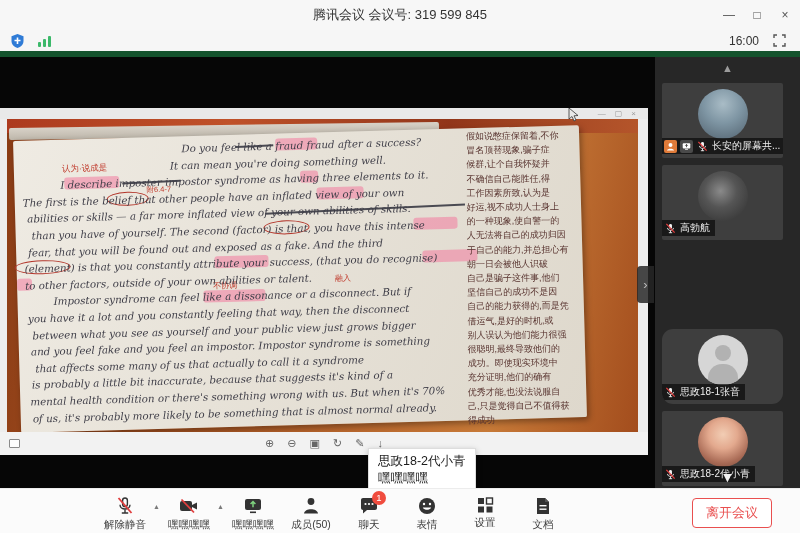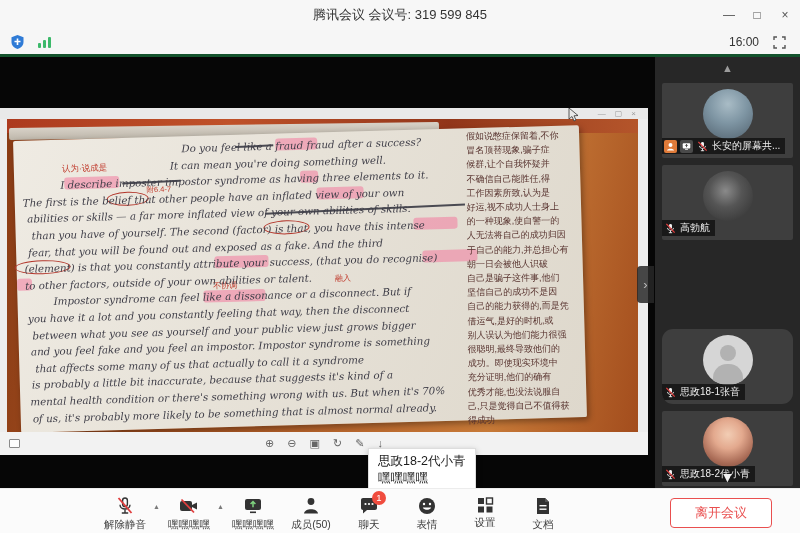--- a/index.html
+++ b/index.html
@@ -9,21 +9,21 @@
 
   
   .titlebar { position:absolute; left:0; top:0; width:800px; height:30px;
     background:#f7f7f7; display:flex; align-items:center; justify-content:center; }
   .titlebar .title { font-size:13px; color:#333;text-align:right; }
   .win-controls { position:absolute; right:8px; top:0; height:30px; display:flex; align-items:center; gap:14px; }
   .win-controls span { font-size:12px; color:#555; cursor:default; width:14px; text-align:center; }
 
   
   .statusbar { position:absolute; left:0; top:30px; width:800px; height:27px;
-    background:#f6f6f6; border-bottom:3px solid #14532d; display:flex; align-items:center; }
+    background:#f6f6f6; border-bottom:6px solid #14532d; display:flex; align-items:center; }
   .statusbar .left { display:flex; align-items:center; gap:12px; padding-left:10px; }
   .statusbar .right { margin-left:auto; display:flex; align-items:center; gap:14px; padding-right:14px; }
   .time { font-size:12px; color:#333; }
 
   
   .main { position:absolute; left:0; top:57px; width:800px; height:431px; display:flex; }
   .stage { position:relative; width:655px; height:431px; background:#060606; overflow:hidden; }
 
   
   .shared-window { position:absolute; left:0; top:51px; width:648px; height:347px; background:#ededed; }
@@ -73,21 +73,21 @@
 
   .chat-tooltip { position:absolute; left:368px; top:391px; min-width:94px; z-index:9;
     background:#fff; border:1px solid #ddd; box-shadow:0 2px 6px rgba(0,0,0,.25);
     padding:4px 9px 5px; font-size:12.5px; line-height:17px; color:#1d1d1d; }
 
   
   .sidebar { position:relative; width:145px; height:431px; background:#272727; }
   .scroll-arrow { position:absolute; left:0; width:145px; text-align:center; color:#9c9c9c; font-size:11px; line-height:12px; }
   .scroll-up { top:5px; }
   .scroll-down { top:414px; color:#f2f2f2; font-size:14px; z-index:4; }
-  .tile { position:absolute; left:7px; width:131px; height:75px; background:#3e3e3e; border-radius:2px; overflow:hidden; }
+  .tile { position:absolute; left:7px; width:121px; height:75px; background:#3e3e3e; border-radius:2px; overflow:hidden; }
   .t1{top:26px;} .t2{top:108px;} .t3{top:190px;} .t4{top:272px;border-radius:11px;} .t5{top:354px;}
   .avatar { position:absolute; left:50%; top:6px; transform:translateX(-50%);
     width:50px; height:50px; border-radius:50%; }
   .av1 { background:radial-gradient(circle at 50% 30%,#a9bcc6 0%,#7e95a3 45%,#51616e 100%); }
   .av2 { background:radial-gradient(circle at 45% 40%,#8a8a8a 0%,#555 40%,#2e2e2e 100%); }
   .av3 { background:radial-gradient(circle at 40% 35%,#eef6f2 0%,#bfe0d8 35%,#c94f42 65%,#7c4438 100%); }
   .av4 { background:#d6d6d6; position:absolute; overflow:hidden; }
   .av4 .head { position:absolute; left:50%; top:10px; transform:translateX(-50%); width:16px; height:16px; border-radius:50%; background:#b2b2b2; }
   .av4 .body { position:absolute; left:50%; top:29px; transform:translateX(-50%); width:30px; height:22px; border-radius:14px 14px 0 0; background:#b2b2b2; }
   .av5 { background:radial-gradient(circle at 50% 35%,#f2cdb4 0%,#e3a98e 35%,#a86a55 70%,#6d4336 100%); }
@@ -101,21 +101,21 @@
   
   .bottombar { position:absolute; left:0; top:488px; width:800px; height:45px;
     background:#fbfbfb; border-top:1px solid #ececec; display:flex; align-items:center; }
   .tb-group { display:flex; align-items:flex-start; padding-left:96px; }
   .tb-item { position:relative; width:58px; display:flex; flex-direction:column; align-items:center; gap:2px; padding-top:5px; cursor:default; }
   .tb-item .lbl { font-size:10.5px; color:#3c3c3c; white-space:nowrap; }
   .tb-caret { font-size:7px; color:#7a7a7a; padding-top:12px; width:8px; margin:0 -1px; }
   .chat-badge { position:absolute; top:0px; right:12px; min-width:14px; height:14px; border-radius:7px;
     background:#f04c3e; color:#fff; font-size:9.5px; line-height:14px; text-align:center; padding:0 3px; }
   .leave-btn { position:absolute; right:28px; top:9px; border:1px solid #e94f4f; color:#e94f4f;
-    background:#fff; border-radius:4px; font-size:13px; padding:5px 24px; cursor:default; }
+    background:#fff; border-radius:4px; font-size:13px; padding:5px 13px; cursor:default; }
 
   svg { display:block; }
 </style>
 </head>
 <body>
 
 <div class="app">
 
   <div class="titlebar">
     <span class="title">腾讯会议 会议号: 319 599 845</span>

